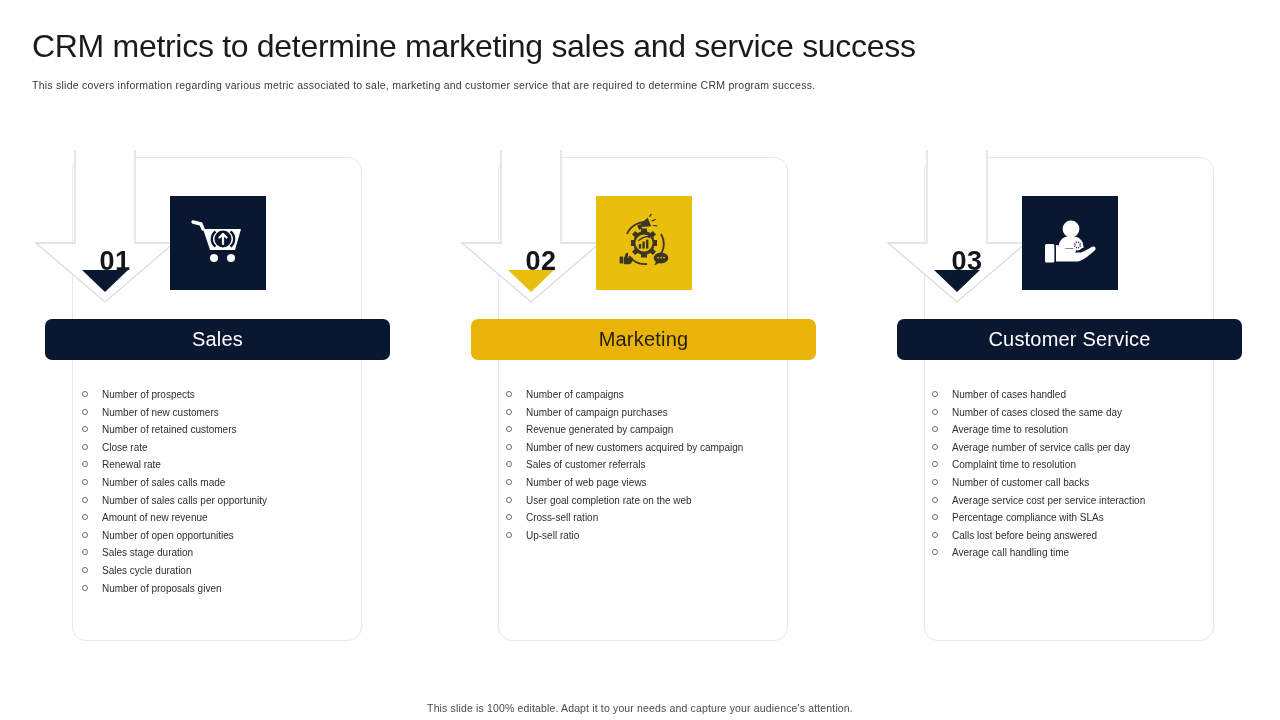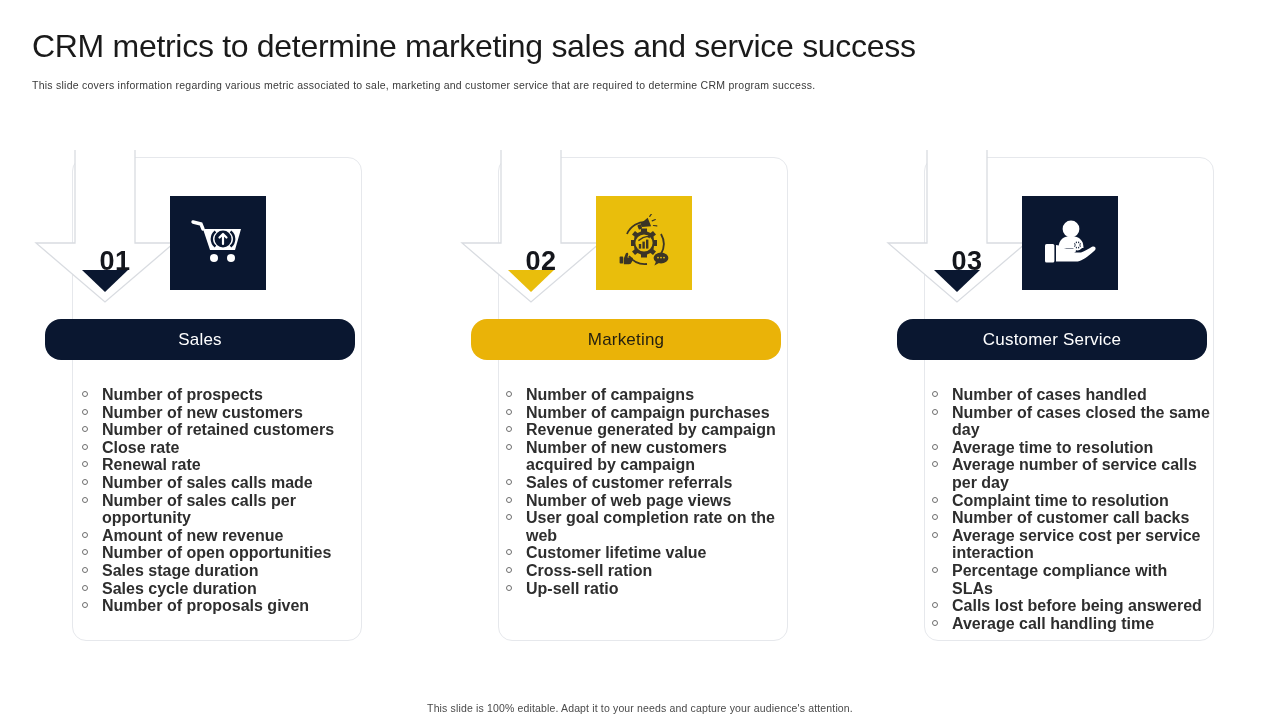--- a/index.html
+++ b/index.html
@@ -108,50 +108,49 @@
     align-items: center;
     justify-content: center;
   }
   .icon-tile svg { display: block; }
 
   
   .label-bar {
     position: absolute;
     left: 45px;
     top: 319px;
-    width: 310px;
+    width: 345px;
     height: 41px;
-    border-radius: 16px;
+    border-radius: 7px;
     display: flex;
     align-items: center;
     justify-content: center;
-    font-size: 17px;
+    font-size: 20px;
     letter-spacing: 0.2px;
   }
   .label-navy { background: #0a1730; color: #ffffff; }
   .label-gold { background: #eab308; color: #231f10; }
 
   
   .metric-list {
     position: absolute;
     left: 80px;
     top: 386px;
     width: 290px;
     margin: 0;
     padding: 0;
     list-style: none;
   }
   .metric-item {
     position: relative;
     padding-left: 22px;
-    font-size: 16px;
+    font-size: 10px;
     line-height: 17.6px;
     color: #2e2e2e;
     margin-bottom: 0px;
-    font-weight: bold;
   }
   .metric-item .bullet {
     position: absolute;
     left: 2px;
     top: 5px;
     width: 6px;
     height: 6px;
     border: 1px solid #6e6e6e;
     border-radius: 50%;
     box-sizing: border-box;
@@ -272,21 +271,20 @@
     <div class="label-bar label-gold">Marketing</div>
 
     <ul class="metric-list">
       <li class="metric-item"><span class="bullet"></span><span>Number of campaigns</span></li>
       <li class="metric-item"><span class="bullet"></span><span>Number of campaign purchases</span></li>
       <li class="metric-item"><span class="bullet"></span><span>Revenue generated by campaign</span></li>
       <li class="metric-item"><span class="bullet"></span><span>Number of new customers acquired by campaign</span></li>
       <li class="metric-item"><span class="bullet"></span><span>Sales of customer referrals</span></li>
       <li class="metric-item"><span class="bullet"></span><span>Number of web page views</span></li>
       <li class="metric-item"><span class="bullet"></span><span>User goal completion rate on the web</span></li>
-      <li class="metric-item"><span class="bullet"></span><span>Customer lifetime value</span></li>
       <li class="metric-item"><span class="bullet"></span><span>Cross-sell ration</span></li>
       <li class="metric-item"><span class="bullet"></span><span>Up-sell ratio</span></li>
     </ul>
   </div>
 
   <div class="column col-2">
 
     <div class="card-outline"></div>
 
     <div class="arrow-wrap">

